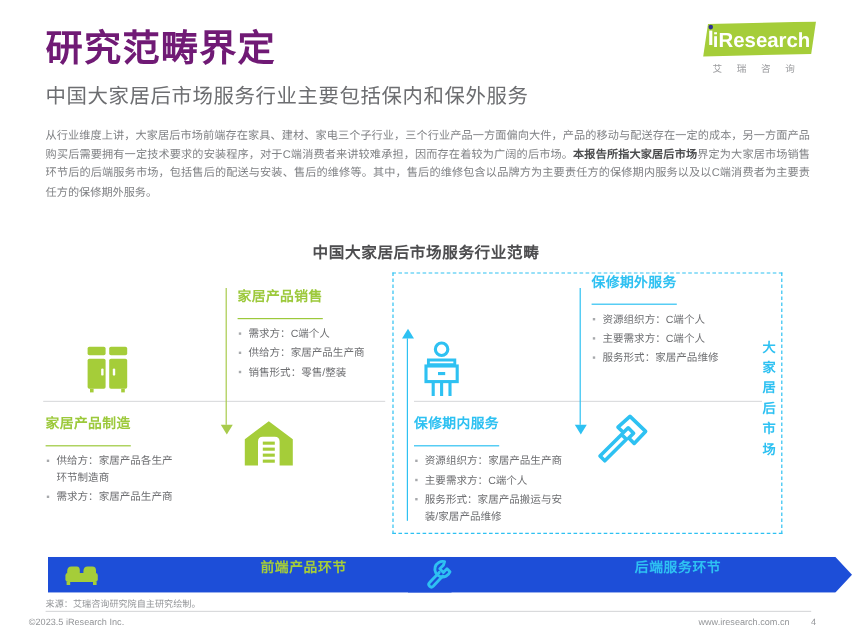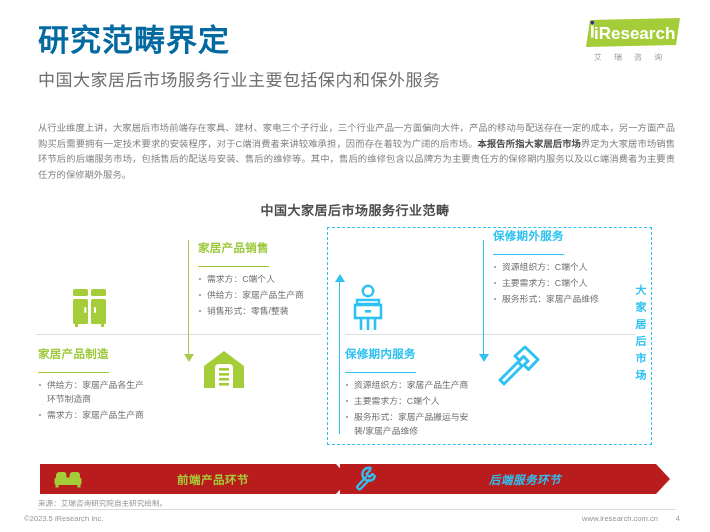--- a/index.html
+++ b/index.html
@@ -17,30 +17,30 @@
   .logo-wrap{position:absolute;right:28px;top:18px;width:108px;text-align:center;}
   .logo-mark{position:relative;height:30px;}
   .logo-mark svg{display:block;}
   .logo-sub{
     margin-top:3px;font-size:8px;color:#9a9b9e;letter-spacing:5px;
     padding-left:5px;
   }
 
   .title-main{
     position:absolute;left:38px;top:24px;
-    font-size:31px;font-weight:bold;color:#0369a1;
+    font-size:31px;font-weight:bold;color:#701a75;
     letter-spacing:1px;line-height:1.1;
   }
   .title-sub{
     position:absolute;left:38px;top:66px;
     font-size:17px;color:#6d6e71;font-weight:normal;letter-spacing:.5px;
   }
 
   .body-text{
-    position:absolute;left:38px;top:121px;width:637px;
+    position:absolute;left:38px;top:106px;width:637px;
     font-size:9.3px;line-height:15.6px;color:#808285;
     text-align:justify;
   }
   .body-text b{color:#4b4c4e;font-weight:bold;}
 
   
   .chart-title{
     position:absolute;left:0;right:0;top:200px;
     text-align:center;font-size:13px;font-weight:bold;color:#4d4d4f;
     letter-spacing:.5px;
@@ -104,23 +104,23 @@
   .blk li.cont{padding-left:9px;margin-top:-2px;}
   .blk li.cont::before{display:none;}
 
   
   .icon{position:absolute;}
 
   
   .bars{position:absolute;left:40px;top:464px;width:630px;height:30px;}
   .bar-group{position:absolute;top:0;height:30px;}
   .chev{
-    position:absolute;top:0;height:30px;background:#b91c1c;
+    position:absolute;top:0;height:30px;background:#1d4ed8;
     clip-path:polygon(0 0, calc(100% - 14px) 0, 100% 50%, calc(100% - 14px) 100%, 0 100%);
-    display:flex;align-items:center;justify-content:center;
+    display:flex;justify-content:center;padding-left:40px;
   }
   .chev-label{font-size:11.5px;font-weight:bold;letter-spacing:.5px;}
   .chev-icon{position:absolute;top:0;height:30px;width:48px;
     display:flex;align-items:center;justify-content:center;}
 
   
   .source{
     position:absolute;left:38px;top:497px;font-size:7.6px;color:#939598;
   }
   .footer-rule{position:absolute;left:38px;right:34px;top:509px;height:1px;background:#d9dadc;}
@@ -278,21 +278,21 @@
           <path d="M16.5 8 Q16.5 4 20 4 L24 4 Q27 4 27 7.5 L27 10 L16.5 10 Z" fill="#a5cd39"></path>
           <rect x="1.5" y="9.5" width="27" height="7.5" rx="2" fill="#a5cd39"></rect>
           <rect x="2.5" y="17" width="3" height="2.5" fill="#a5cd39"></rect>
           <rect x="24.5" y="17" width="3" height="2.5" fill="#a5cd39"></rect>
         </svg>
       </div>
     </div>
 
     <div class="bar-group" style="left:300px;width:330px;">
       <div class="chev" style="left:0;width:330px;">
-        <span class="chev-label" style="color:#2ec1f2;padding-left:40px;font-style:italic;">后端服务环节</span>
+        <span class="chev-label" style="color:#2ec1f2;padding-left:40px;">后端服务环节</span>
       </div>
       <div class="chev-icon" style="left:2px;">
         <svg width="26" height="26" viewBox="0 0 26 26">
           <path d="M17.5 2 A6.5 6.5 0 1 0 22 10.5 L22 10.5 L19.5 8 L16.5 11 L13.5 8 L16.5 5 Z" fill="none" stroke="#2ec1f2" stroke-width="2.4" stroke-linejoin="round"></path>
           <path d="M13 11 L5 19.5 Q3.5 21 5 22.5 Q6.5 24 8 22.5 L16 14" fill="none" stroke="#2ec1f2" stroke-width="2.4" stroke-linecap="round"></path>
         </svg>
       </div>
     </div>
 
   </div>

